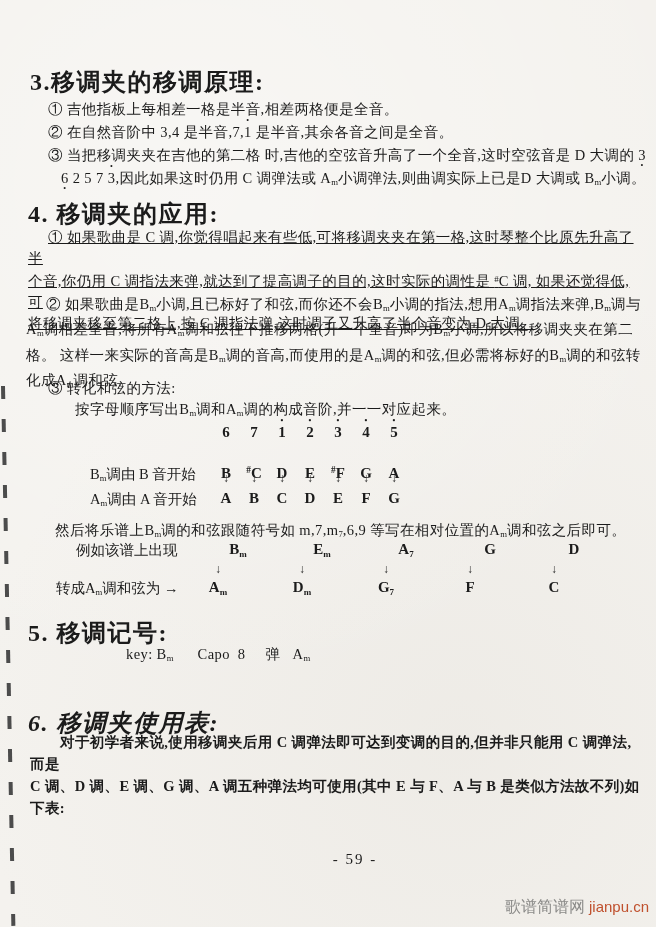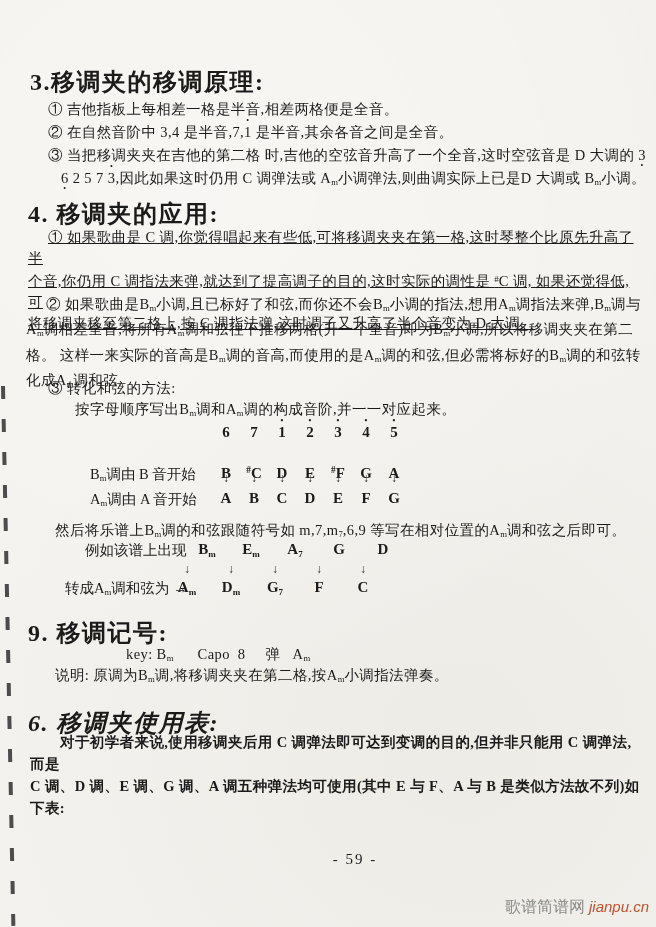--- a/index.html
+++ b/index.html
@@ -28,34 +28,34 @@
   .seg-sup{font-size:.62em;vertical-align:.5em;letter-spacing:0;}
   .seg-da,.seg-db{position:relative;}
   .seg-da::after{content:"•";position:absolute;left:50%;top:-8px;transform:translateX(-50%);font-size:8px;}
   .seg-db::after{content:"•";position:absolute;left:50%;bottom:-7px;transform:translateX(-50%);font-size:8px;}
   
   .srow{position:absolute;left:0;display:flex;}
   .slabel{width:122px;font-size:14.5px;white-space:nowrap;}
   .scell{width:28px;text-align:center;font-size:15px;font-weight:bold;}
   .arrowcell{width:28px;text-align:center;font-size:12px;color:#2a2a2a;}
   
-  .crow{position:absolute;left:10px;display:flex;}
+  .crow{position:absolute;left:1px;display:flex;gap:40px;}
   .clabel{width:100px;font-size:14.5px;white-space:nowrap;}
   .ccell{width:44px;text-align:center;font-size:15px;font-weight:bold;}
   .carrow{width:44px;text-align:center;font-size:12px;color:#2a2a2a;}
   .dashline{
     width:3.5px;height:540px;
     background:repeating-linear-gradient(180deg,#4c4c4c 0 13px,transparent 13px 33px);
     transform:rotate(-1.1deg);
     transform-origin:top left;
   }
   .footer{font-size:15px;letter-spacing:2px;text-align:center;}
   .wm{font-size:16px;white-space:nowrap;}
   .wm-site{color:#8b8b89;}
-  .wm-url{color:#c0512e;font-family:"Liberation Sans",sans-serif;font-size:15px;font-style:italic;}
+  .wm-url{color:#c0512e;font-family:"Liberation Sans",sans-serif;font-size:15px;}
 </style>
 </head>
 <body>
 
 <div class="page">
 
   <div class="abs dashline" style="left:1px;top:386px;"></div>
 
   <div class="abs h" style="left:30px;top:66px;">3.移调夹的移调原理:</div>
   <div class="abs t" style="left:48px;top:100px;"><span>① 吉他指板上每相差一格是半音,相差两格便是全音。</span></div>
@@ -133,23 +133,22 @@
     <div class="crow" style="top:38px;">
       <div class="clabel"><span>转成A</span><span class="seg-sub">m</span><span>调和弦为 →</span></div>
       <div class="ccell"><span>A</span><span class="seg-sub">m</span></div>
       <div class="ccell"><span>D</span><span class="seg-sub">m</span></div>
       <div class="ccell"><span>G</span><span class="seg-sub">7</span></div>
       <div class="ccell"><span>F</span></div>
       <div class="ccell"><span>C</span></div>
     </div>
   </div>
 
-  <div class="abs h" style="left:28px;top:617px;">9. 移调记号:</div>
+  <div class="abs h" style="left:28px;top:617px;">5. 移调记号:</div>
   <div class="abs t pre" style="left:126px;top:645px;"><span>key: B</span><span class="seg-sub">m</span><span>      Capo  8     弹   A</span><span class="seg-sub">m</span></div>
-  <div class="abs t" style="left:55px;top:666px;"><span>说明: 原调为B</span><span class="seg-sub">m</span><span>调,将移调夹夹在第二格,按A</span><span class="seg-sub">m</span><span>小调指法弹奏。</span></div>
 
   <div class="abs h" style="left:28px;top:707px;font-style:italic;">6. 移调夹使用表:</div>
   <div class="abs para lh22 ind30" style="left:30px;top:731px;"><span>对于初学者来说,使用移调夹后用 C 调弹法即可达到变调的目的,但并非只能用 C 调弹法,而是</span><br><span>C 调、D 调、E 调、G 调、A 调五种弹法均可使用(其中 E 与 F、A 与 B 是类似方法故不列)如下表:</span></div>
 
   <div class="abs footer" style="left:300px;top:851px;width:110px;">-  59  -</div>
 
   <div class="abs wm" style="left:505px;top:897px;">
     <span class="wm-site">歌谱简谱网 </span><span class="wm-url">jianpu.cn</span>
   </div>
 

